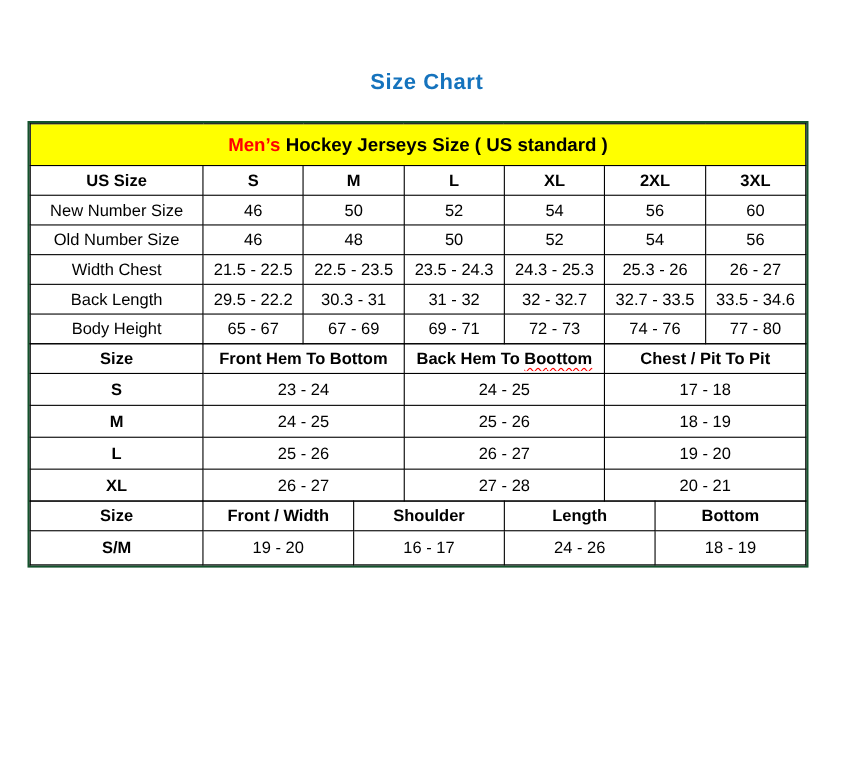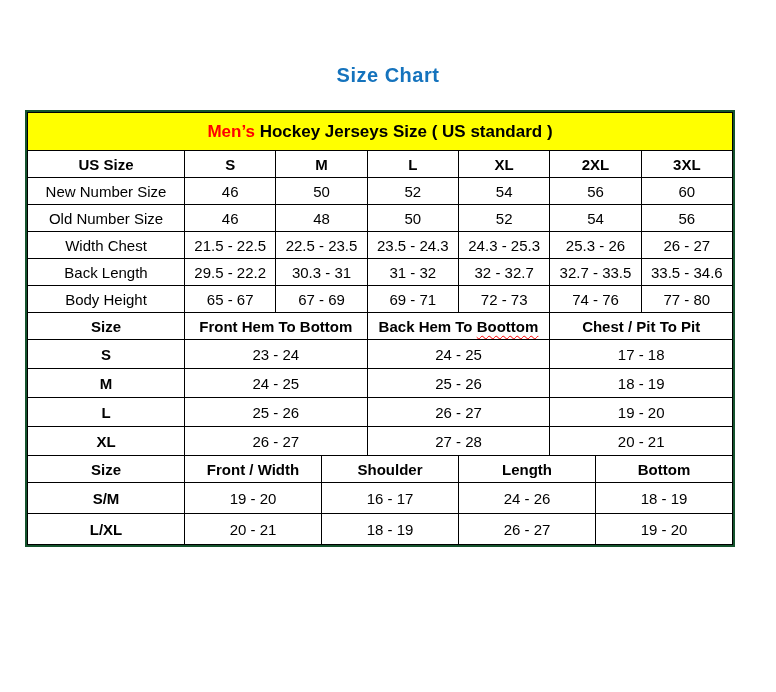--- a/index.html
+++ b/index.html
@@ -198,23 +198,16 @@
         <th>Length</th>
         <th>Bottom</th>
       </tr>
       <tr class="data-row">
         <td class="rlabel-bold">S/M</td>
         <td>19 - 20</td>
         <td>16 - 17</td>
         <td>24 - 26</td>
         <td>18 - 19</td>
       </tr>
-      <tr class="data-row">
-        <td class="rlabel-bold">L/XL</td>
-        <td>20 - 21</td>
-        <td>18 - 19</td>
-        <td>26 - 27</td>
-        <td>19 - 20</td>
-      </tr>
     </tbody>
   </table>
 
 </div>
 
 </body></html>

